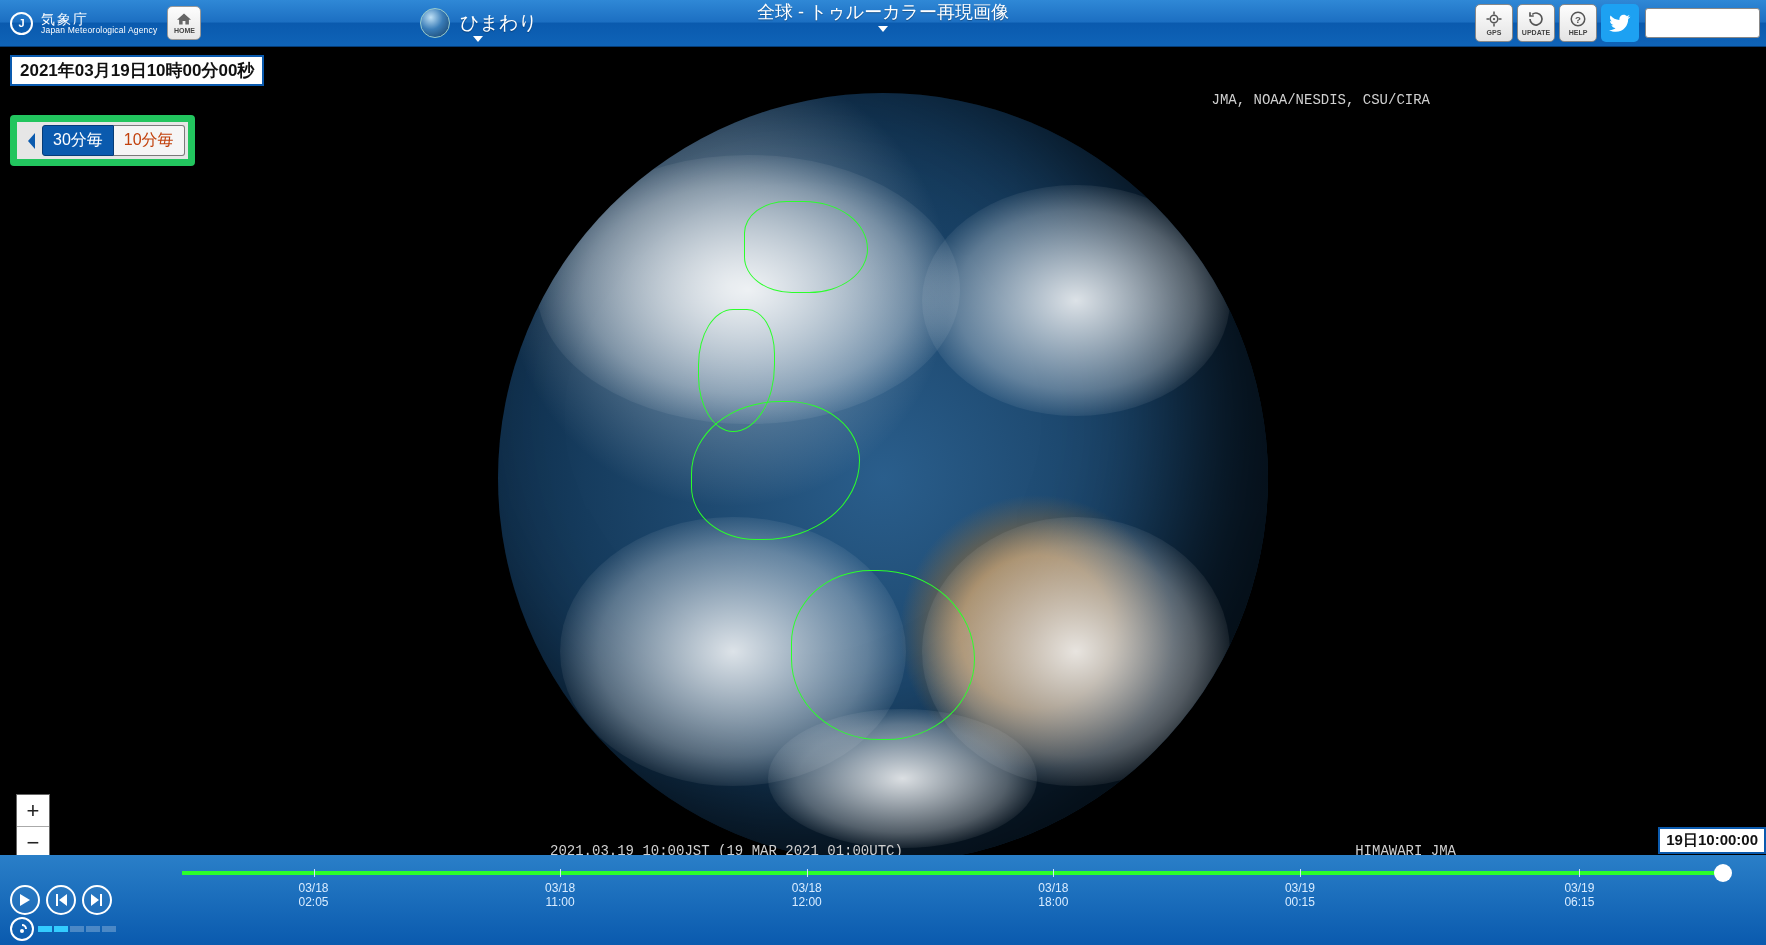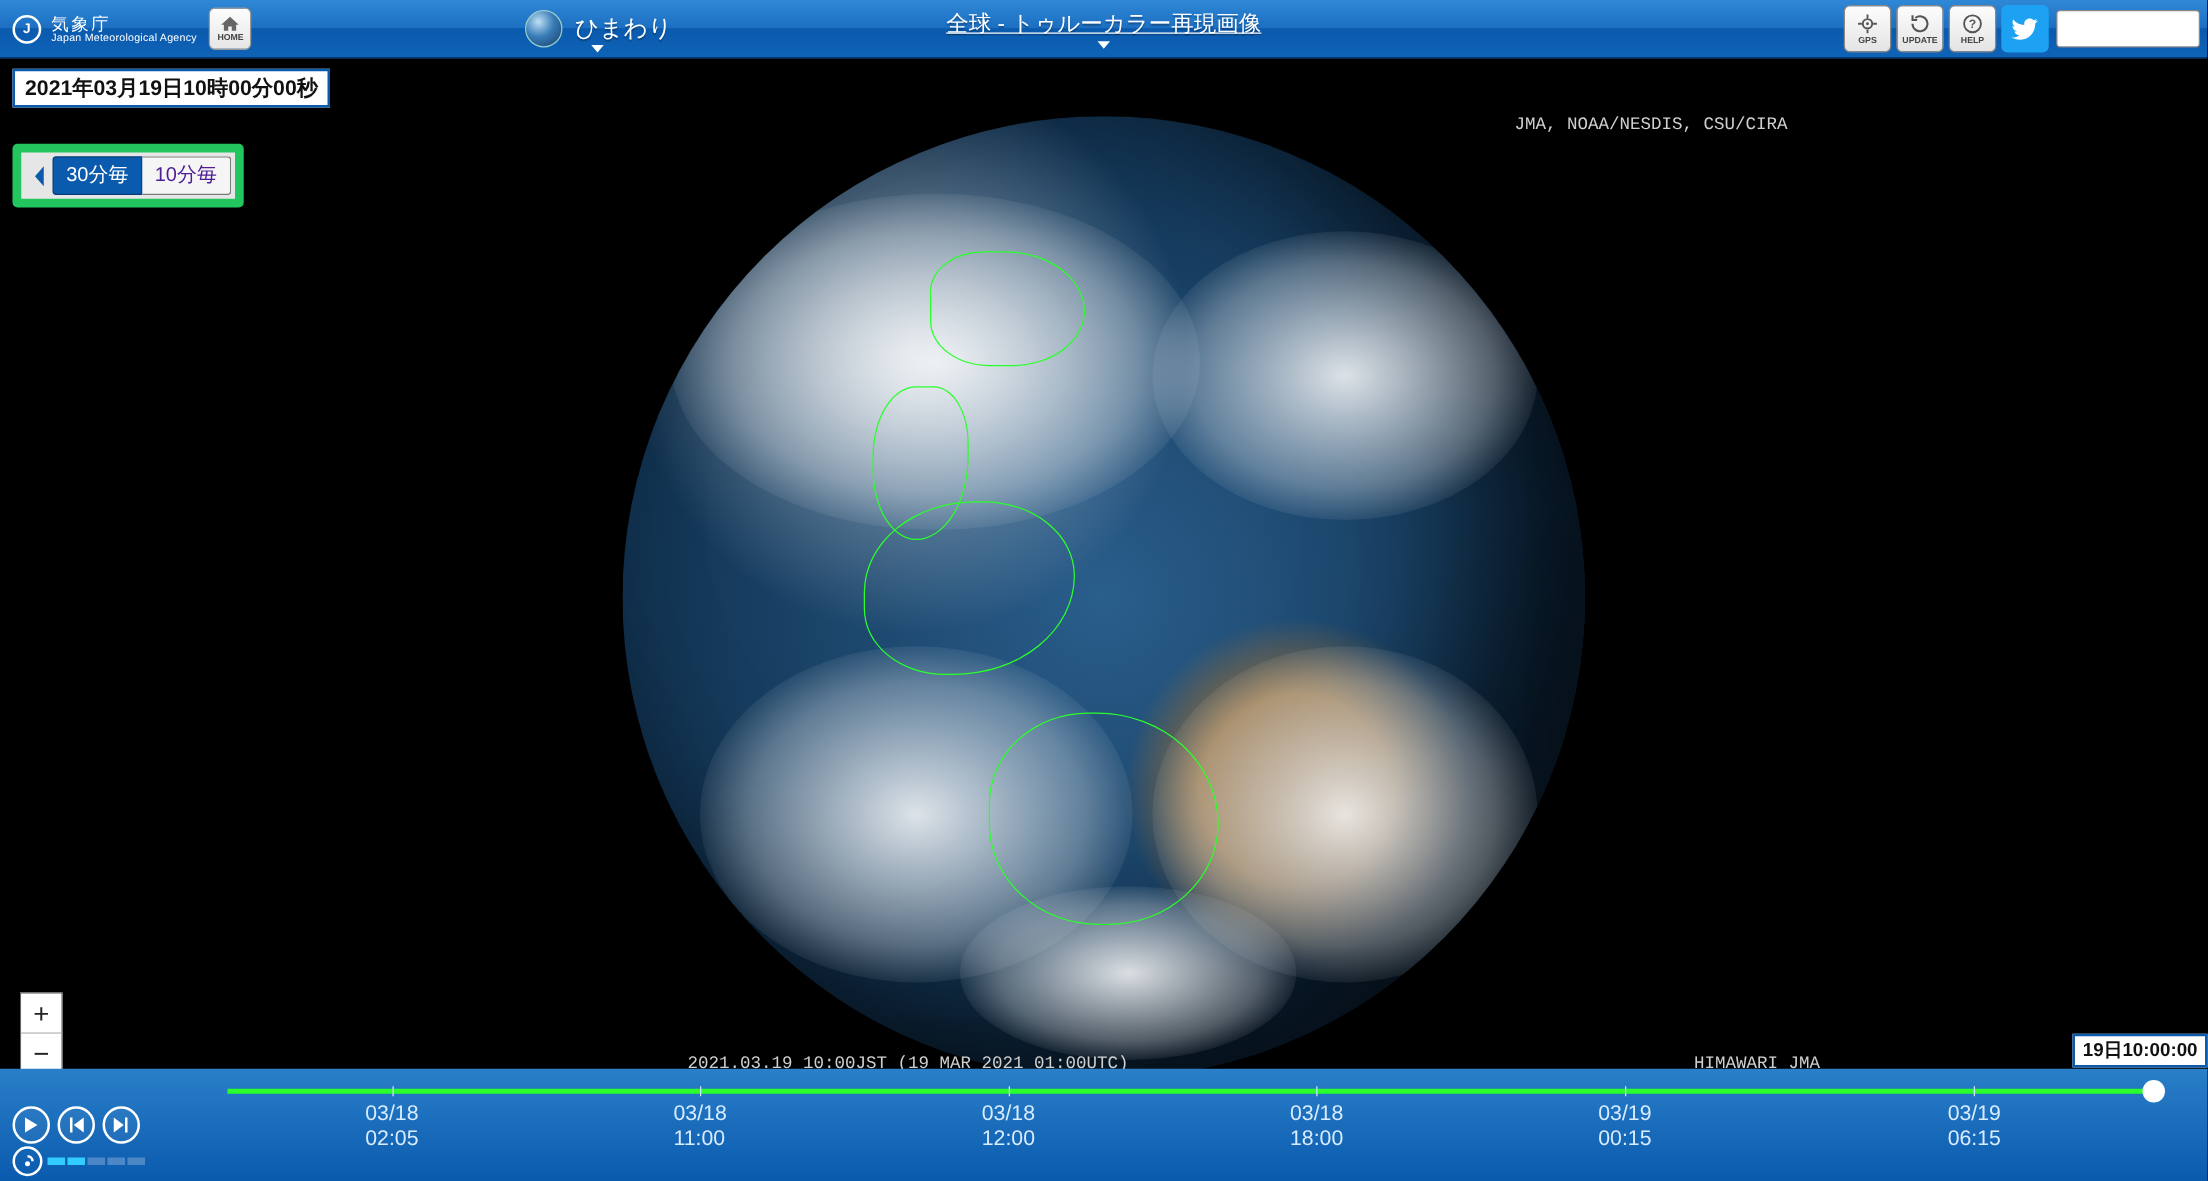--- a/index.html
+++ b/index.html
@@ -40,23 +40,22 @@
   border: 1px solid #9cc;
 }
 .product-sel .txt { font-size: 19px; text-shadow: 0 1px 1px rgba(0,0,0,.3); }
 .caret-down {
   width: 0; height: 0; border-left: 5px solid transparent; border-right: 5px solid transparent;
   border-top: 6px solid #fff; position: absolute; left: 53px; bottom: 4px;
 }
 
 .region-sel {
   position: absolute; left: 50%; transform: translateX(-50%); top: 0; height: 100%;
-  display: flex; flex-direction: column; align-items: center; justify-content: center; cursor: pointer;
+  display: flex; flex-direction: column; align-items: center; cursor: pointer;
   min-width: 500px;
-  text-decoration: underline;
 }
 .region-sel .txt { font-size: 18px; text-shadow: 0 1px 1px rgba(0,0,0,.3); }
 .region-sel .caret { margin-top: 2px; width:0;height:0;border-left:5px solid transparent;border-right:5px solid transparent;border-top:6px solid #fff; }
 
 .right-tools {
   position: absolute; right: 6px; top: 0; height: 100%;
   display: flex; align-items: center; gap: 4px;
 }
 .tool-btn {
   width: 38px; height: 38px; background: linear-gradient(#fdfdfd,#e4e4e4);
@@ -86,21 +85,21 @@
   position: absolute; top: 115px; left: 10px;
   display: flex; align-items: stretch; gap: 0;
   background: #e6e6e6; border: 7px solid #22c55e; border-radius: 4px; padding: 3px;
 }
 .interval-block .chev {
   width: 22px; display: flex; align-items: center; justify-content: center;
   color: #0a5aae; font-size: 22px; cursor: pointer;
 }
 .int-btn {
   padding: 4px 10px; font-size: 16px; border: 1px solid #7a7a7a; cursor: pointer;
-  background: #f5f5f5; color: #4c1d95;
+  background: #f5f5f5; color: #c2410c;
 }
 .int-btn.active { background: #0a5aae; color: #fff; border-color: #053c77; }
 .int-btn:first-of-type { border-radius: 3px 0 0 3px; }
 .int-btn:last-of-type { border-radius: 0 3px 3px 0; border-left: none; }
 
 
 .map-area { position: absolute; top: 47px; left: 0; right: 0; bottom: 0; background: #000; }
 .globe-img {
   position: absolute; left: 50%; top: 48%; transform: translate(-50%,-50%);
   width: 770px; height: 770px;
@@ -159,21 +158,21 @@
   background: #fff; border-radius: 50%; cursor: pointer;
 }
 .current-tip {
   position: absolute; right: 0px; top: -28px; background: #fff;
   border: 2px solid #0a5aae; padding: 2px 6px; font-size: 15px; font-weight: bold;
   color: #111; white-space: nowrap;
 }
 .tick { position: absolute; top: 14px; width: 1px; height: 8px; background: #cfe6ff; }
 .tick-lbl {
   position: absolute; top: 26px; transform: translateX(-50%);
-  color: #d9ecff; font-size: 17px; line-height: 1.2;
+  text-align: center; color: #d9ecff; font-size: 12px; line-height: 1.2;
   font-family: sans-serif;
 }
 
 .speed-row {
   position: absolute; left: 10px; bottom: 4px; display: flex; align-items: center; gap: 4px;
 }
 .speed-ico {
   width: 24px; height: 24px; border: 2px solid #fff; border-radius: 50%;
   display:flex;align-items:center;justify-content:center;
 }

